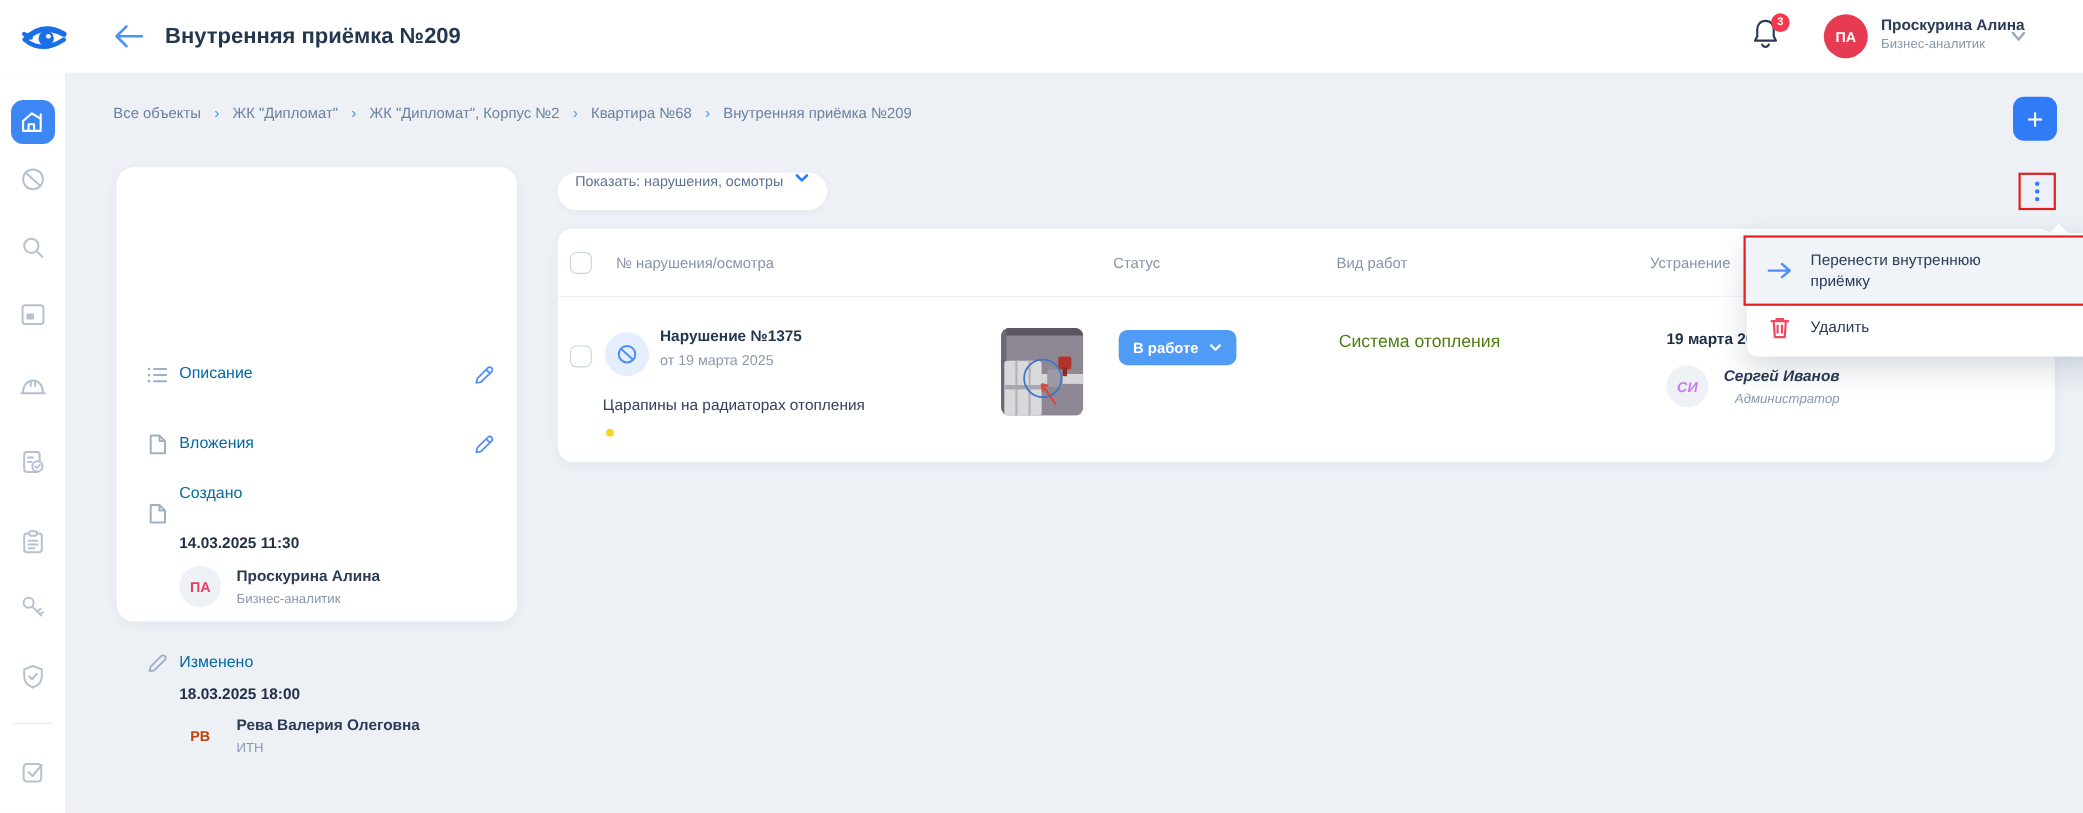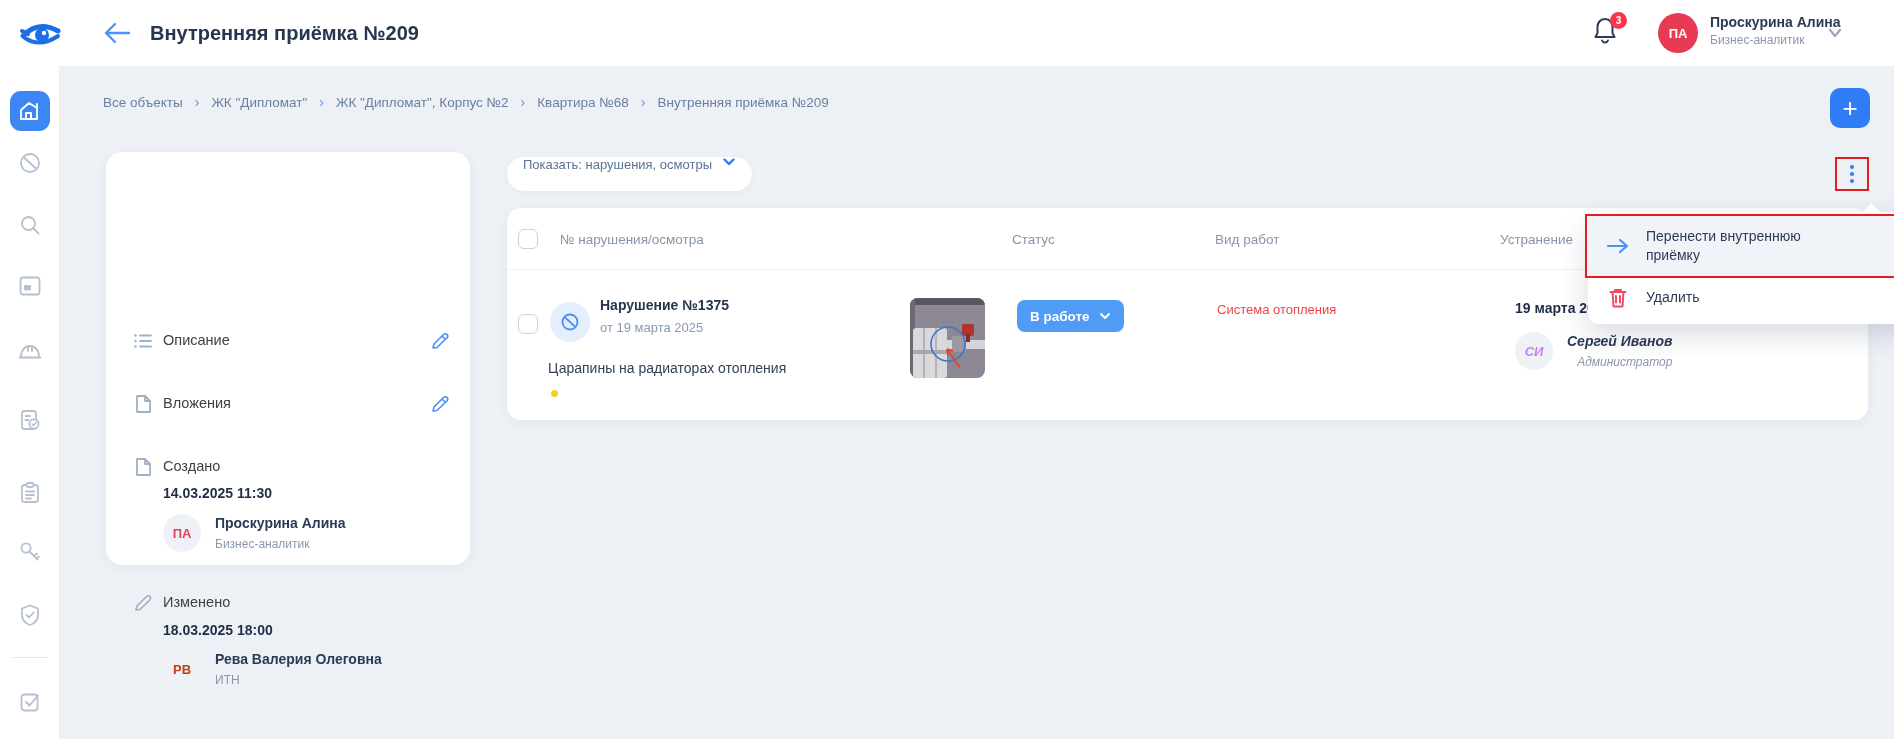--- a/index.html
+++ b/index.html
@@ -28,21 +28,21 @@
 
   
   .breadcrumbs { position:absolute; left:103px; top:94px; font-size:13.5px; color:#6b7f9e; display:flex; align-items:center; gap:12px; white-space:nowrap; z-index:2; }
   .crumb { cursor:pointer; }
   .crumb-sep { color:#4f97f7; font-size:14px; }
   .add-btn { position:absolute; left:1830px; top:88px; width:40px; height:40px; border-radius:10px; background:#2f7cf6; color:#fff; font-size:26px; font-weight:400; display:flex; align-items:center; justify-content:center; cursor:pointer; z-index:2; }
 
   
   .info-card { position:absolute; left:106px; top:152px; width:364px; height:413px; background:#fff; border-radius:16px; box-shadow:0 3px 12px rgba(45,65,95,.05); z-index:2; }
   .sec-icon { position:absolute; left:26px; width:22px; height:22px; }
-  .sec-label { position:absolute; left:57px; font-size:14.5px; color:#404040;text-align:right; }
+  .sec-label { position:absolute; left:57px; font-size:14.5px; color:#0369a1;text-align:right; }
   .edit-pencil { position:absolute; left:324px; width:20px; height:20px; cursor:pointer; }
   .sec-date { position:absolute; left:57px; font-size:14px; font-weight:700; color:#1f2d45; }
   .card-user { position:absolute; left:57px; display:flex; align-items:center; gap:14px; }
   .card-avatar { width:38px; height:38px; background:#eef1f5; font-size:13px; }
   .cu-name { font-size:14px; font-weight:700; color:#2b3a55; white-space:nowrap; }
   .cu-role { font-size:12px; color:#8a97ad; margin-top:6px; }
 
   
   .filter-chip { position:absolute; left:507px; top:157px; height:34px; background:#fff; border-radius:17px; display:flex; align-items:flex-start; padding:0 16px; gap:10px; cursor:pointer; box-shadow:0 2px 6px rgba(45,65,95,.04); z-index:2; }
   .filter-label { font-size:13px; color:#5c7391; }
@@ -53,21 +53,21 @@
   .checkbox { position:absolute; width:20px; height:20px; border:1.5px solid #c9d3df; border-radius:6px; background:#fff; cursor:pointer; }
   .th { position:absolute; top:24px; font-size:13.5px; color:#8794aa; white-space:nowrap; }
   .trow { position:relative; height:149px; }
   .viol-icon { position:absolute; left:43px; top:32px; width:40px; height:40px; border-radius:50%; background:#e4eefc; display:flex; align-items:center; justify-content:center; }
   .row-title { position:absolute; left:93px; top:27px; font-size:14px; font-weight:700; color:#25364f; white-space:nowrap; }
   .row-date { position:absolute; left:93px; top:50px; font-size:13px; color:#8a9ab0; white-space:nowrap; }
   .row-desc { position:absolute; left:41px; top:90px; font-size:14px; color:#33415e; white-space:nowrap; }
   .yellow-dot { position:absolute; left:44px; top:120px; width:7px; height:7px; border-radius:50%; background:#f5d31f; }
   .thumb { position:absolute; left:403px; top:28px; width:75px; height:80px; border-radius:8px; overflow:hidden; cursor:pointer; }
   .status-btn { position:absolute; left:510px; top:30px; height:32px; border-radius:8px; background:#4f9bf6; color:#fff; font-size:13.5px; font-weight:700; display:flex; align-items:center; padding:12px 13px; gap:9px; cursor:pointer; white-space:nowrap; }
-  .work-type { position:absolute; left:710px; top:32px; font-size:13px; color:#ef4444; white-space:nowrap; }
+  .work-type { position:absolute; left:710px; top:32px; font-size:16px; color:#4d7c0f; white-space:nowrap; }
   .fix-date { position:absolute; left:1008px; top:30px; font-size:14px; font-weight:700; color:#1f2d45; white-space:nowrap; }
   .assignee { position:absolute; left:1008px; top:62px; display:flex; align-items:center; gap:14px;font-style:italic; }
   .assignee .card-avatar { color:#c77ff0; }
   .info-avatar-pa { color:#e4405f; }
   .info-avatar-rv { color:#c2410c; }
 
   
   .kebab-btn { position:absolute; left:1835px; top:157px; width:34px; height:34px; border:2px solid #e31e1e; background:#edf1f6; display:flex; flex-direction:column; align-items:center; justify-content:center; gap:3px; cursor:pointer; z-index:6; }
   .kebab-btn i { width:4px; height:4px; border-radius:50%; background:#2f7cf6; }
   .ctx-menu { position:absolute; left:1588px; top:212px; width:328px; background:#fff; border-radius:10px; box-shadow:0 10px 28px rgba(30,50,80,.18); padding:4px 0; z-index:6; }
@@ -222,21 +222,21 @@
     <svg viewBox="0 0 20 20" width="20" height="20">
         <path d="M3 17 L4 13 L13.5 3.5 C14.5 2.5 16.2 2.5 17 3.5 C17.8 4.3 17.8 6 16.8 7 L7 16.5 L3 17 Z M12 5 L15.3 8.3" fill="none" stroke="#4e8ef5" stroke-width="1.6" stroke-linecap="round" stroke-linejoin="round"></path>
       </svg>
   </div>
 
   <div class="sec-icon" style="top:150px; top:304px">
     <svg viewBox="0 0 22 22" width="22" height="22">
         <path d="M5 3 L13 3 L18 8 L18 19 L5 19 Z M13 3 L13 8 L18 8" fill="none" stroke="#9fb0c4" stroke-width="1.8" stroke-linejoin="round"></path>
       </svg>
   </div>
-  <div class="sec-label" style="top:306px">Создано</div>
+  <div class="sec-label" style="top:289px">Создано</div>
   <div class="sec-date" style="top:333px">14.03.2025 11:30</div>
   <div class="card-user" style="top:362px">
     <div class="avatar card-avatar info-avatar-pa">ПА</div>
     <div>
       <div class="cu-name">Проскурина Алина</div>
       <div class="cu-role">Бизнес-аналитик</div>
     </div>
   </div>
 
   <div class="sec-icon" style="top:288px; top:440px">

